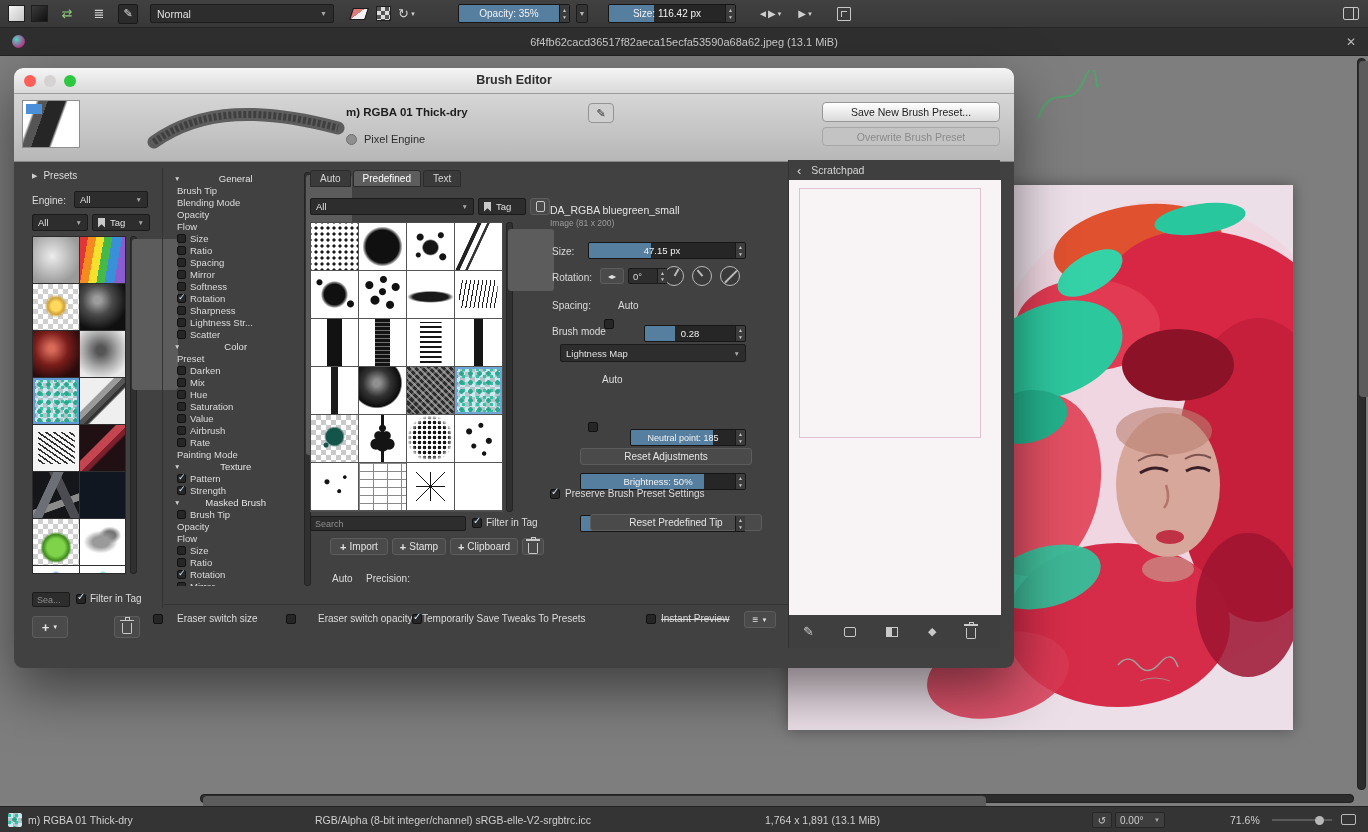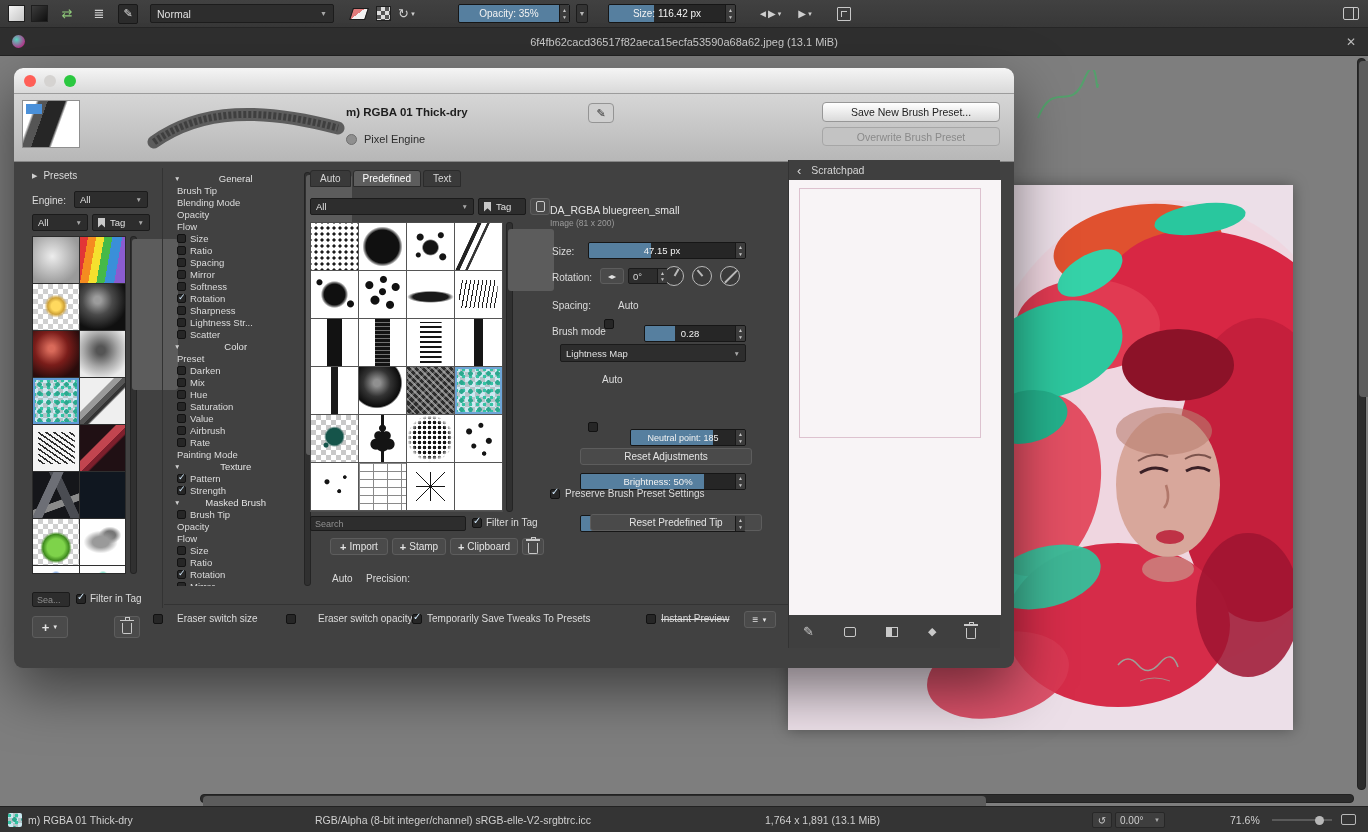--- a/index.html
+++ b/index.html
@@ -276,20 +276,21 @@
   <div class="vscroll">
       <div class="thumb"></div>
     </div>
 </div>
 
 <div class="dialog">
   <div class="titlebar">
     <span class="light l-red"></span>
     <span class="light l-mid"></span>
     <span class="light l-grn"></span>
+    <div class="title">Brush Editor</div>
   </div>
 
   
   <div class="topband">
     <div class="preset-card"></div>
     <svg class="stroke-prev" width="210" height="60">
       <path d="M12 44 C 60 10, 120 10, 196 30" stroke="#4a4a4a" stroke-width="13" fill="none" stroke-linecap="round" opacity=".85"></path>
       <path d="M12 44 C 60 10, 120 10, 196 30" stroke="#2c2c2c" stroke-width="7" fill="none" stroke-dasharray="3 2" opacity=".6"></path>
     </svg>
     <div class="band-name">m) RGBA 01 Thick-dry</div>
@@ -663,21 +664,21 @@
 
   
   <div class="abs" style="left:139px;top:545px;display:flex;align-items:flex-end;gap:14px">
     <span class="cb"></span>
     <span class="dlg-label">Eraser switch size</span>
   </div>
   <div class="abs" style="left:272px;top:545px;display:flex;align-items:center;gap:22px">
     <span class="cb"></span>
     <span class="dlg-label">Eraser switch opacity</span>
   </div>
-  <div class="abs" style="left:398px;top:545px;display:flex;align-items:center;gap:5px">
+  <div class="abs" style="left:398px;top:545px;display:flex;align-items:center;">
     <span class="cb on"></span>
     <span class="dlg-label">Temporarily Save Tweaks To Presets</span>
   </div>
   <div class="abs" style="left:632px;top:545px;display:flex;align-items:center;gap:5px">
     <span class="cb"></span>
     <span class="dlg-label strike">Instant Preview</span>
   </div>
   <div class="dbtn abs" style="left:730px;top:543px;width:32px;height:17px">≡<span style="font-size:6px">▼</span></div>
 
   

